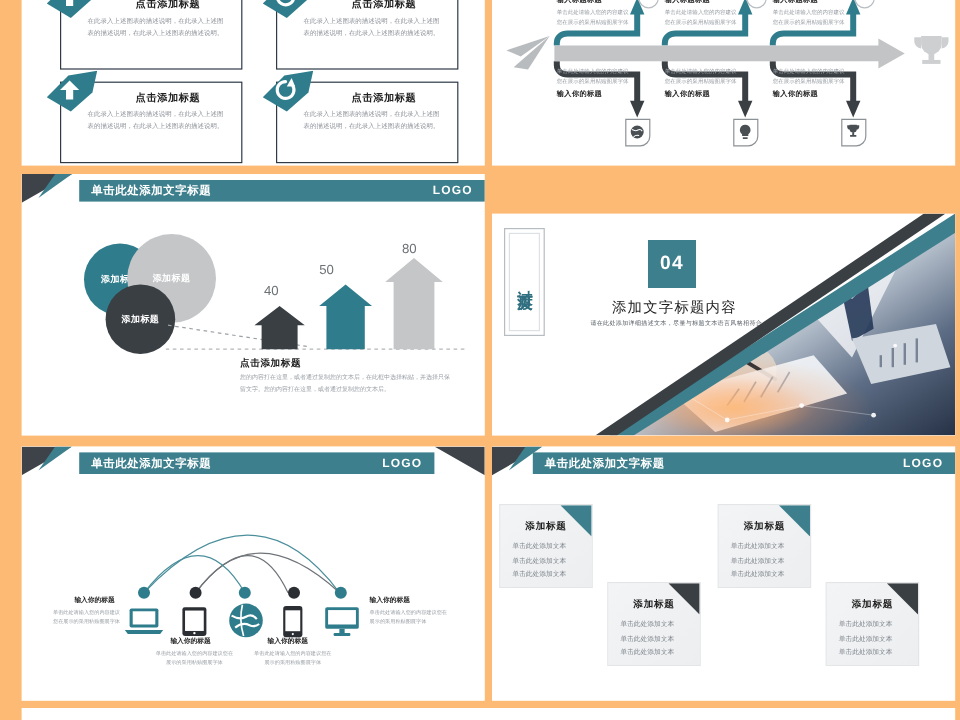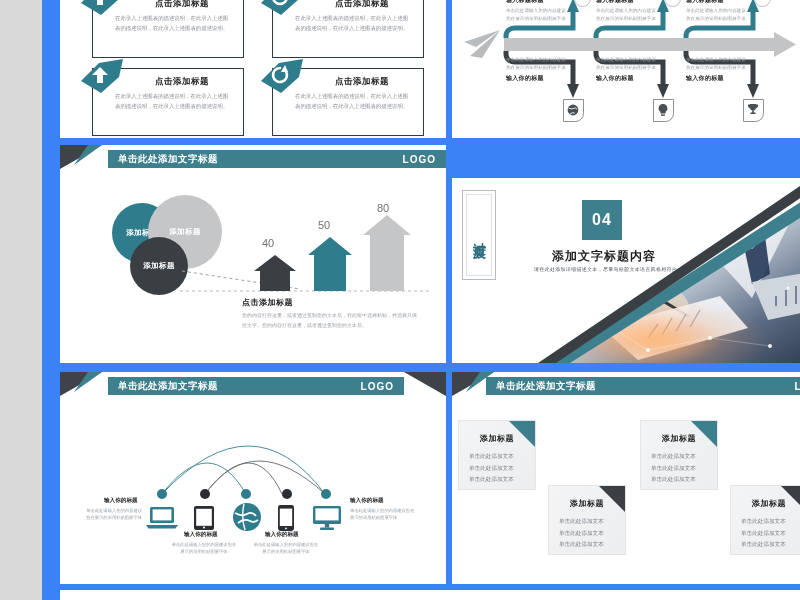--- a/index.html
+++ b/index.html
@@ -2,21 +2,21 @@
 <html><head>
 <meta charset="utf-8">
 <style>
   * { box-sizing: border-box; margin:0; padding:0; }
   html,body { width:800px; height:600px; overflow:hidden; }
   body {
     font-family: "Liberation Sans", "DejaVu Sans", sans-serif;
     background:#d9d9d9;
     position:relative;
   }
-  .page { position:absolute; inset:0; background:#3b82f6;margin-left:42px; }
+  .page { position:absolute; inset:0; background:#fdba74; }
   .slide {
     position:absolute;
     background:#ffffff;
     overflow:hidden;
   }
 
   
   .hdr-bar{
     position:absolute;
     background:#3d7f8c;
@@ -95,21 +95,21 @@
   .tp-vert{
     writing-mode: vertical-rl;
     font-size:13px; font-weight:bold; color:#2f6f80; letter-spacing:2px;
   }
   .tp-num{
     position:absolute; background:#3d7f8c; color:#fff;
     display:flex; align-items:center; justify-content:center;
     font-size:16px; font-weight:bold; letter-spacing:1px;
   }
   .tp-h{
-    position:absolute; font-size:12px; font-weight:bold; color:#1d1d1d;
+    position:absolute; font-size:12px; font-weight:normal; color:#1d1d1d;
     letter-spacing:1px; white-space:nowrap;
   }
   .tp-sub{
     position:absolute; font-size:5px; color:#555c63; letter-spacing:.3px;
     white-space:nowrap;
   }
 
   
   .dev-dot{ position:absolute; width:10px; height:10px; border-radius:50%; }
   .dev-lbl{ position:absolute; font-size:5.6px; font-weight:bold; color:#1f1f1f; white-space:nowrap;}
@@ -290,21 +290,21 @@
       <path d="M2 74 L120 92" stroke="#9da1a5" stroke-width="1" stroke-dasharray="3 3" fill="none"></path>
 
       <polygon points="95,58 116,74 110,74 110,94 80,94 80,74 74,74" fill="#3a3f44"></polygon>
 
       <polygon points="150,40 172,58 166,58 166,94 134,94 134,58 128,58" fill="#2f7d8c"></polygon>
 
       <polygon points="207,18 231,38 224,38 224,94 190,94 190,38 183,38" fill="#c4c6c8"></polygon>
     </svg>
 
     <div class="arrow-val" style="left:202px; top:92px;">40</div>
-    <div class="arrow-val" style="left:258px; top:74px;">50</div>
+    <div class="arrow-val" style="left:248px; top:74px;">50</div>
     <div class="arrow-val" style="left:317px; top:57px;">80</div>
 
     <div class="chart-cap" style="left:182px; top:152px;">点击添加标题</div>
     <div class="chart-txt" style="left:182px; top:166px; width:175px;">您的内容打在这里，或者通过复制您的文本后，在此框中选择粘贴，并选择只保留文字。您的内容打在这里，或者通过复制您的文本后。</div>
   </div>
 
   <div class="slide" style="left:410px; top:178px; width:386px; height:185px;">
 
     <div class="tp-frame" style="left:10px; top:12px; width:34px; height:90px;">
       <div class="tp-frame-inner">

